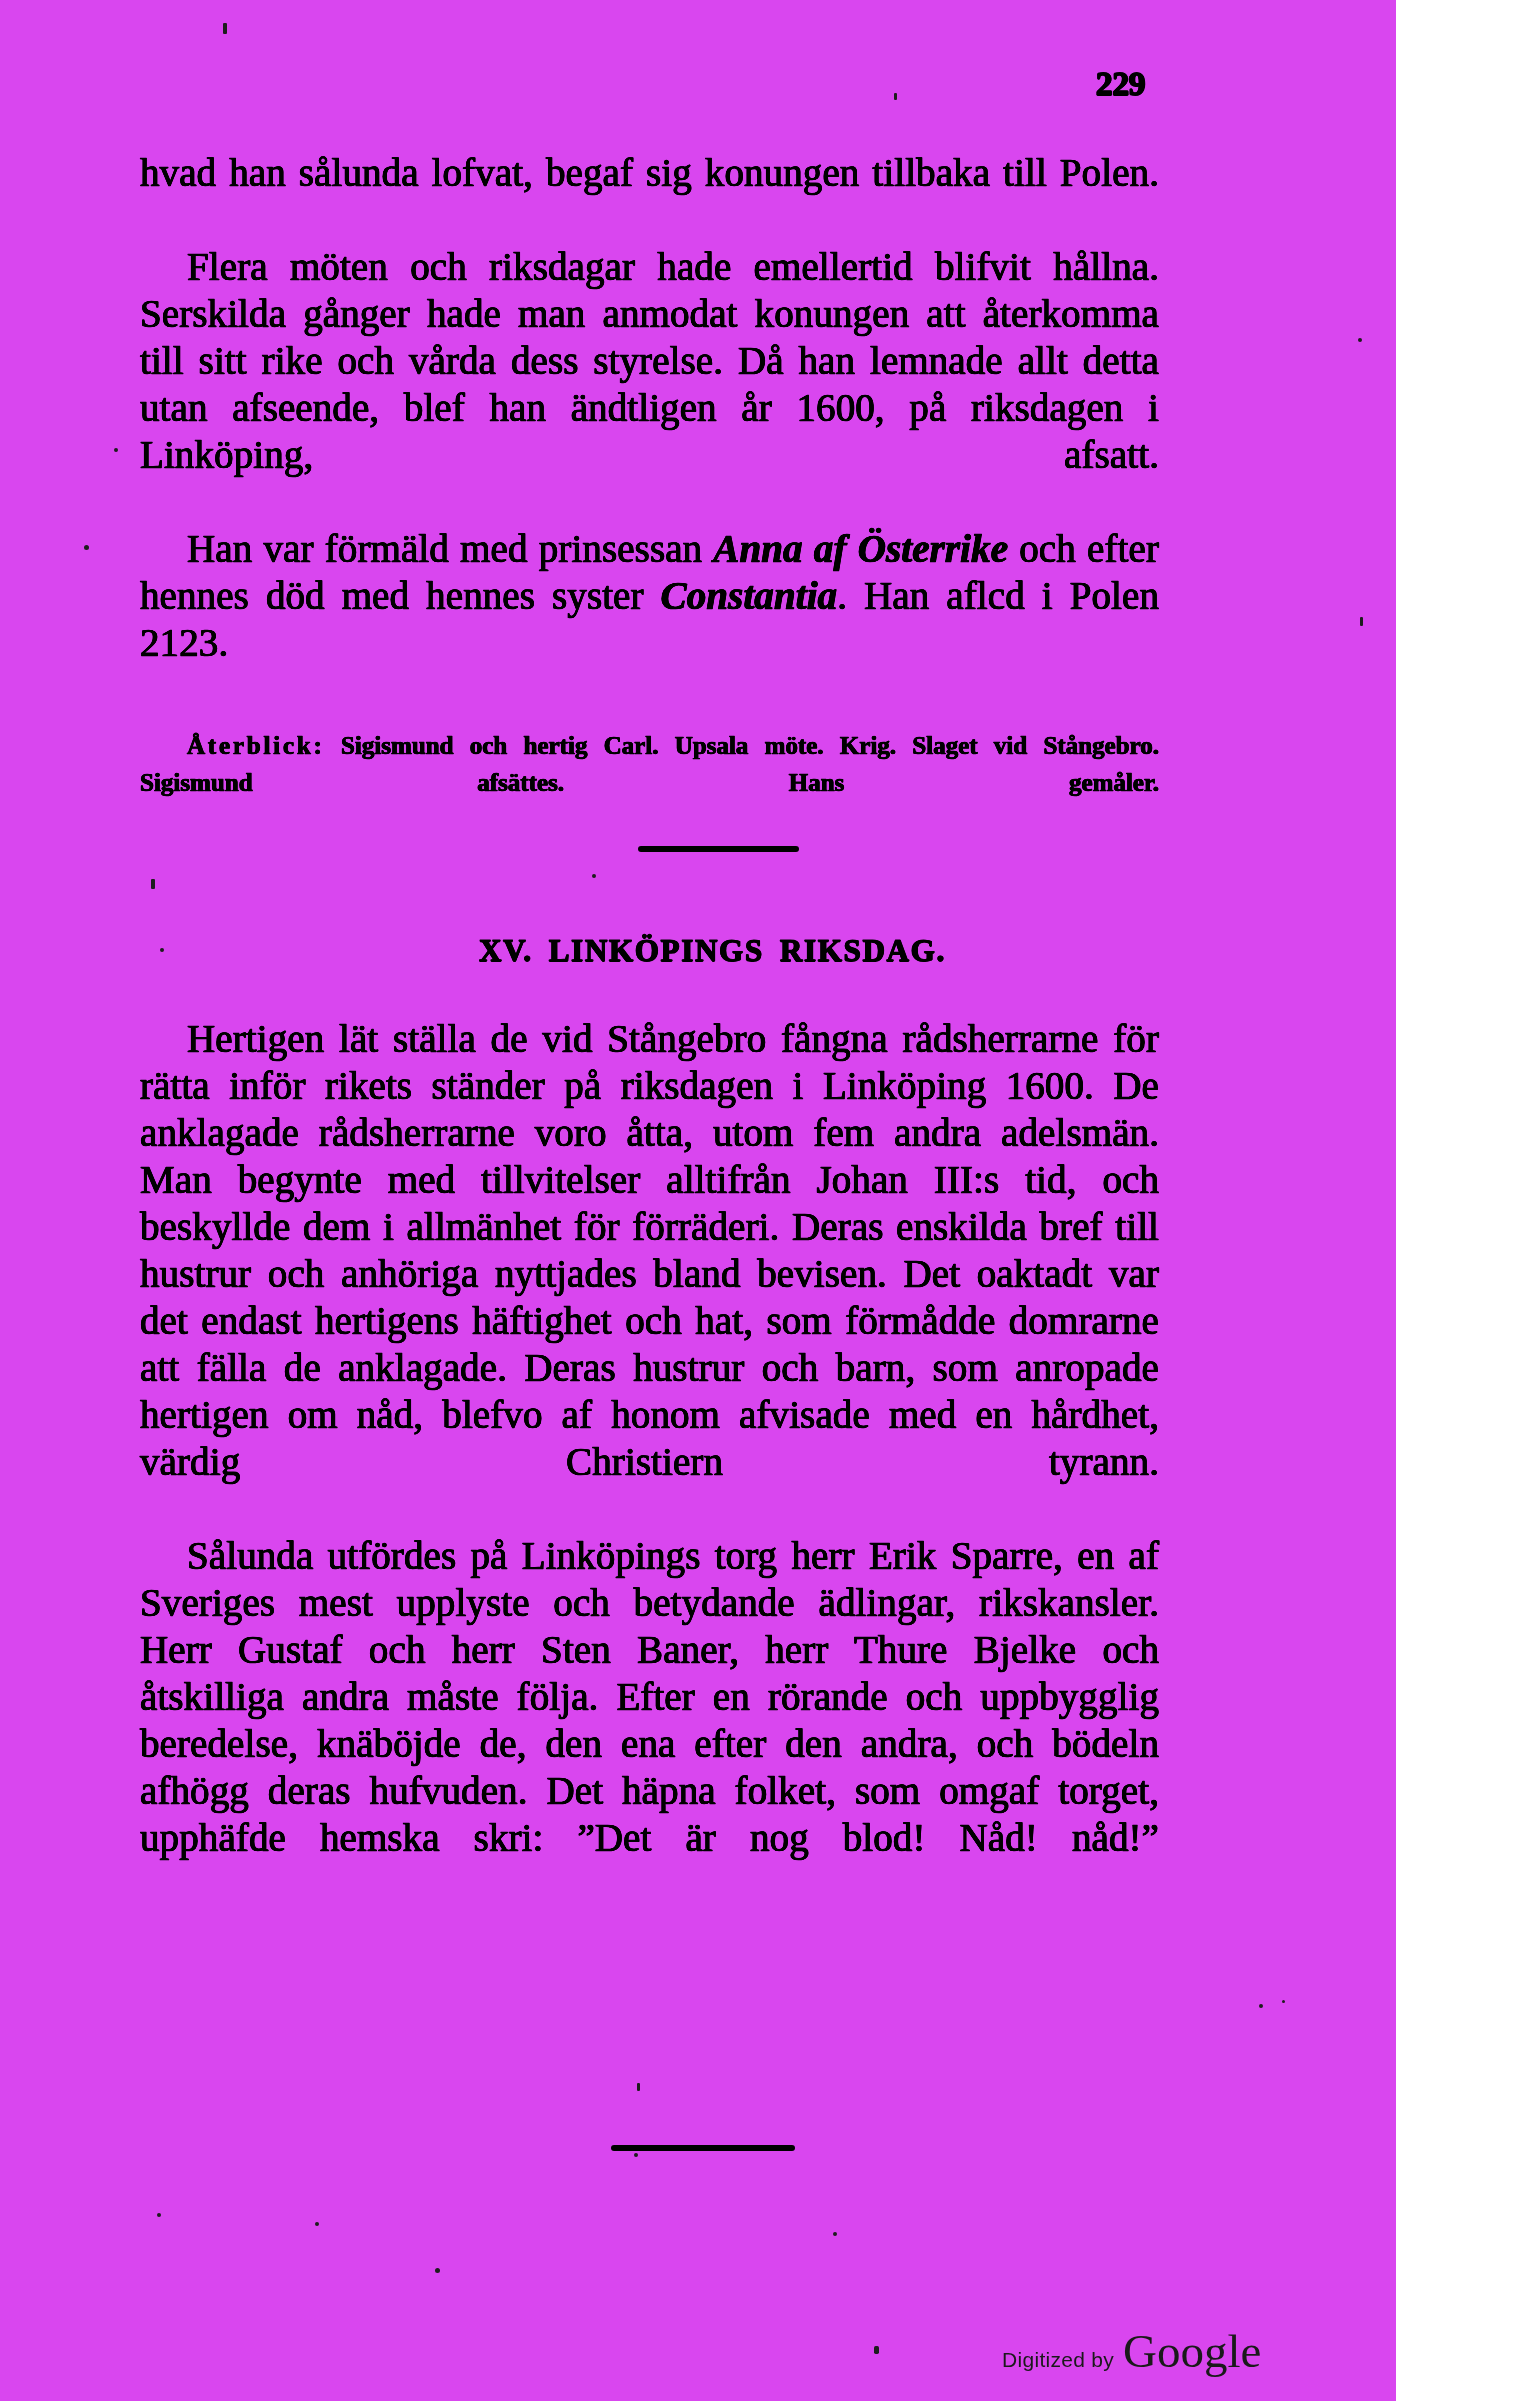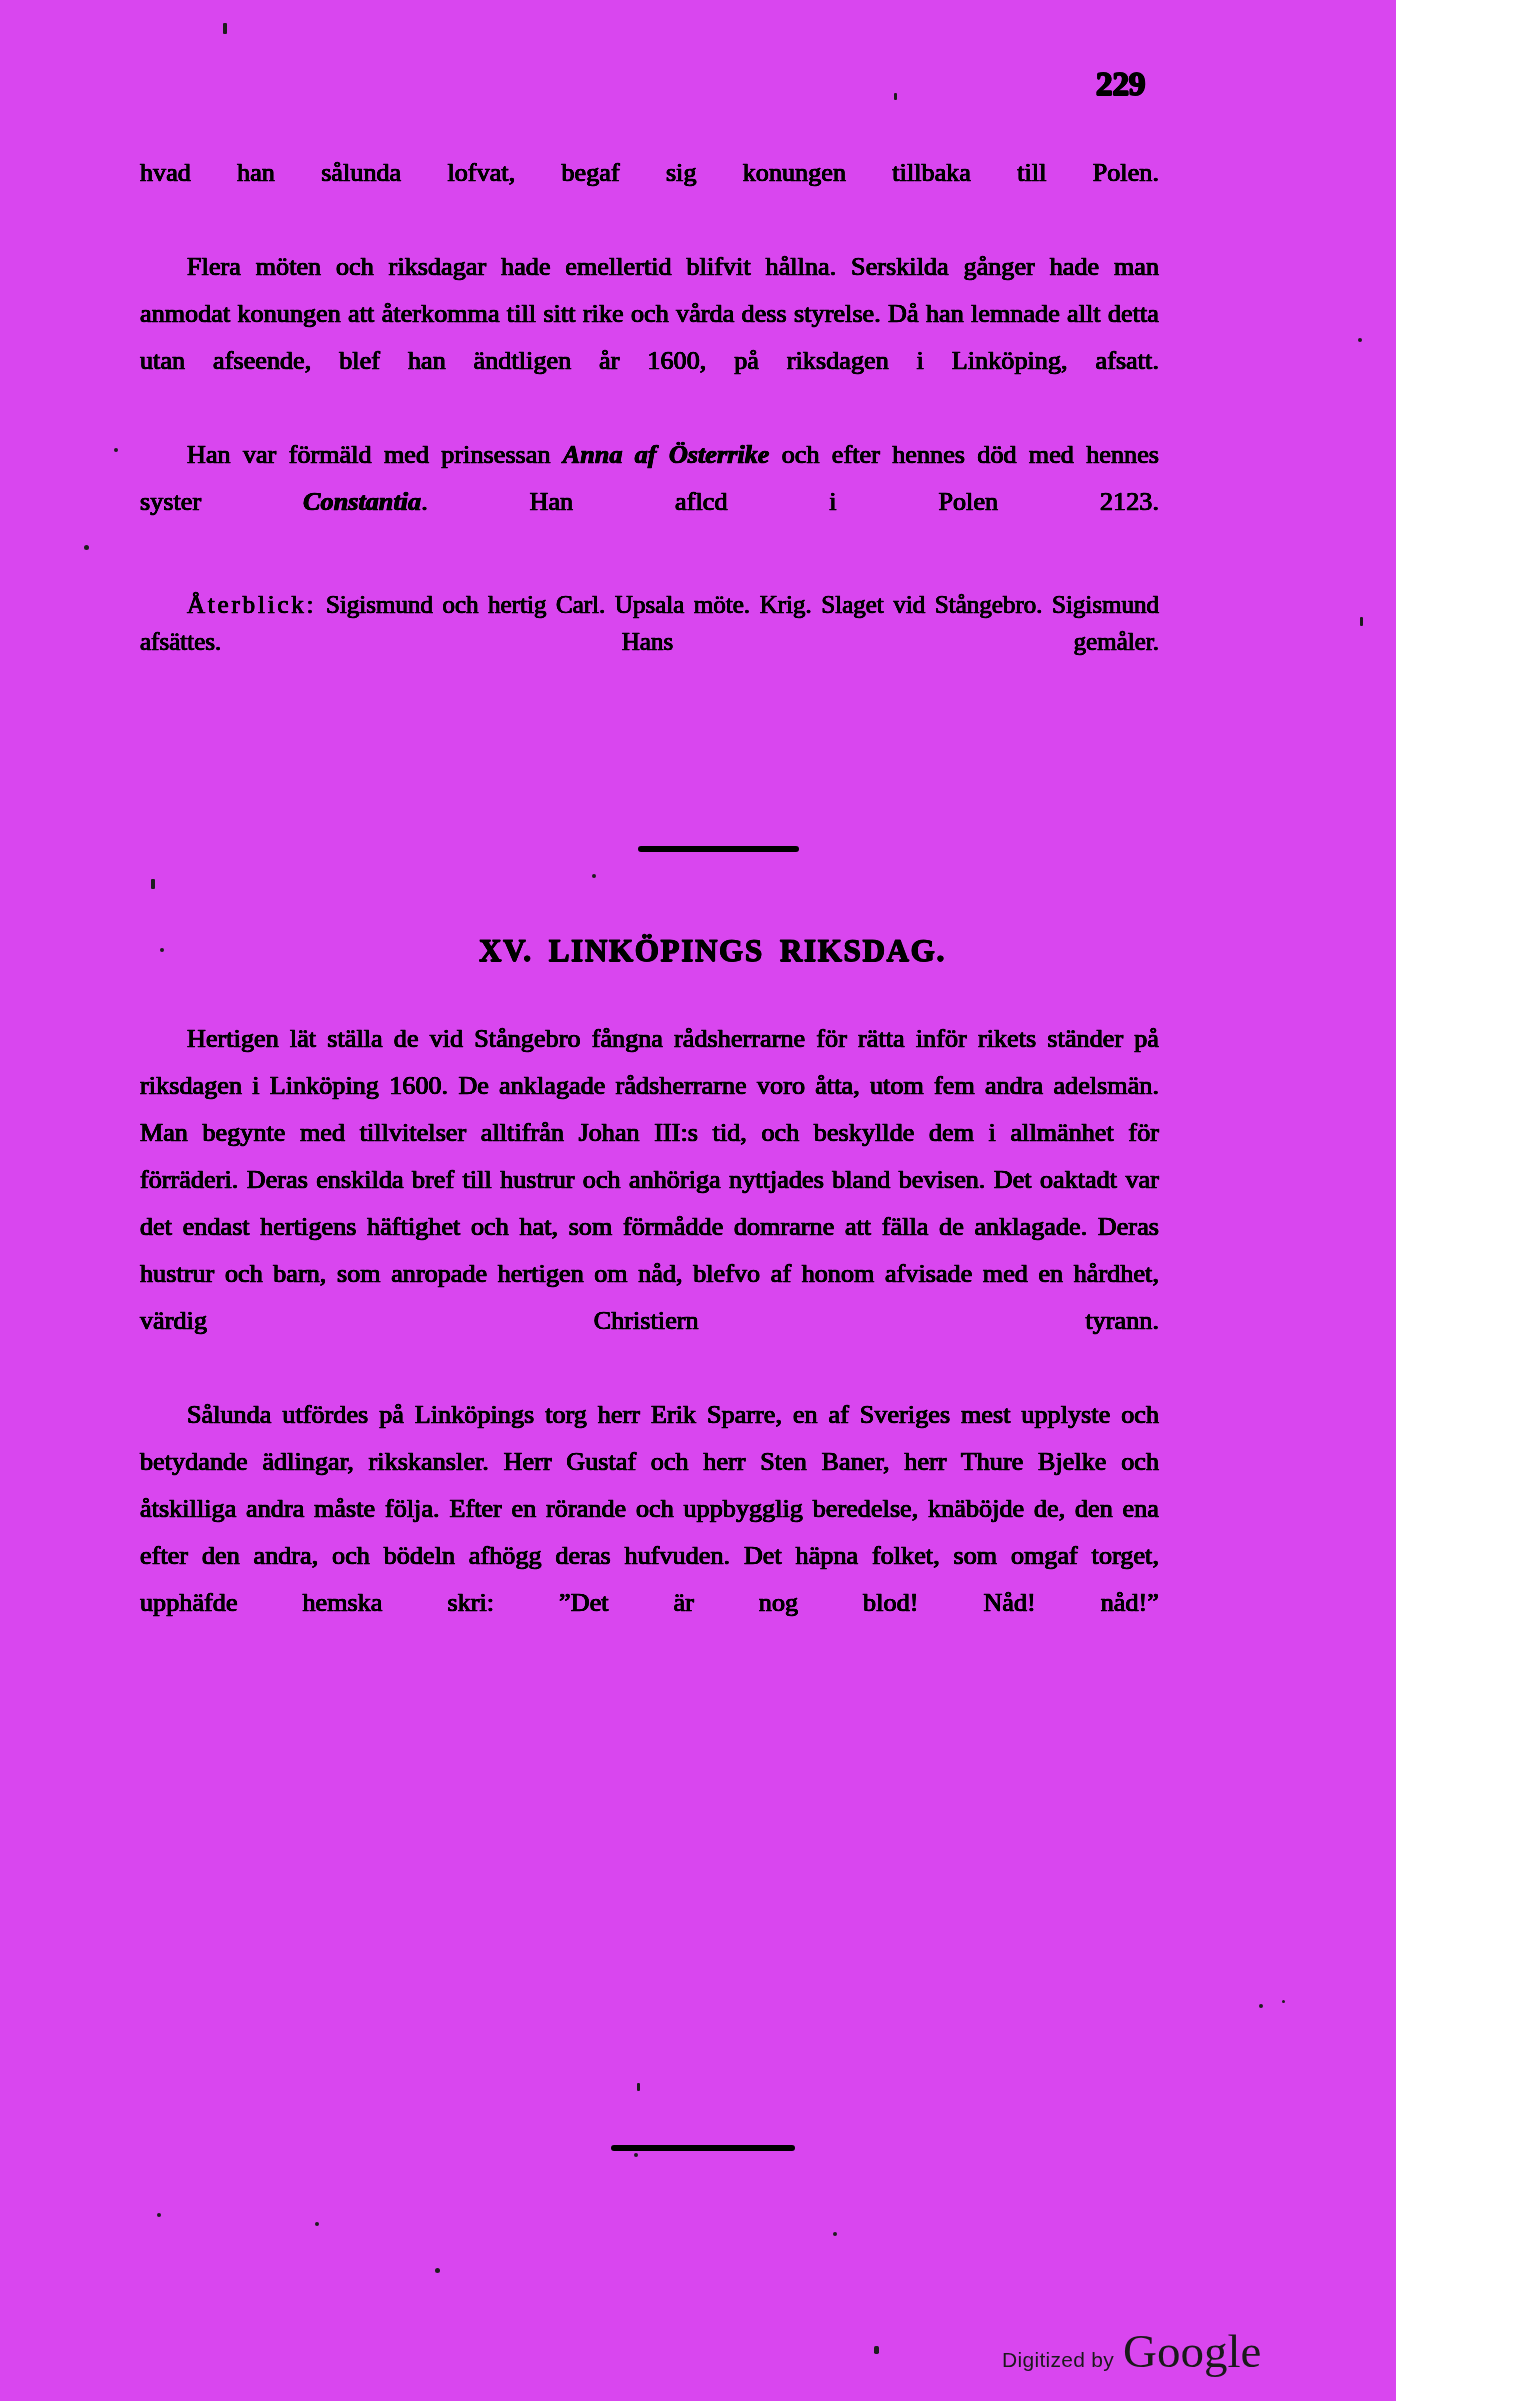--- a/index.html
+++ b/index.html
@@ -37,21 +37,21 @@
   
   .textblock {
     position: absolute;
     left: 140px;
     top: 149px;
     width: 1019px;
   }
 
   p.body {
     margin: 0 0 0 0;
-    font-size: 26px;
+    font-size: 39px;
     line-height: 47px;
     text-align: justify;
     text-justify: inter-word;
     letter-spacing: 0.1px;
     word-spacing: 0.6px;
     -webkit-text-stroke: 0.7px #000;
     text-shadow: 0.5px 0 0 #000, -0.4px 0 0 #000, 0 0.4px 0 #000, 0 -0.3px 0 #000;
   }
   p.body.indent { text-indent: 47px; }
   p.body:after {
@@ -64,21 +64,21 @@
     font-style: italic;
     font-weight: bold;
   }
 
   
   .recap {
     font-size: 25px;
     line-height: 37px;
     text-align: justify;
     margin: 14.4px 0 0 0;
-    font-weight: normal;
+    font-weight: bold;
     -webkit-text-stroke: 0.6px #000;
     text-shadow: 0.4px 0 0 #000, -0.4px 0 0 #000, 0 0.3px 0 #000;
   }
   .recap:after {
     content: "";
     display: inline-block;
     width: 100%;
   }
   .recap .lead {
     letter-spacing: 2.8px;

